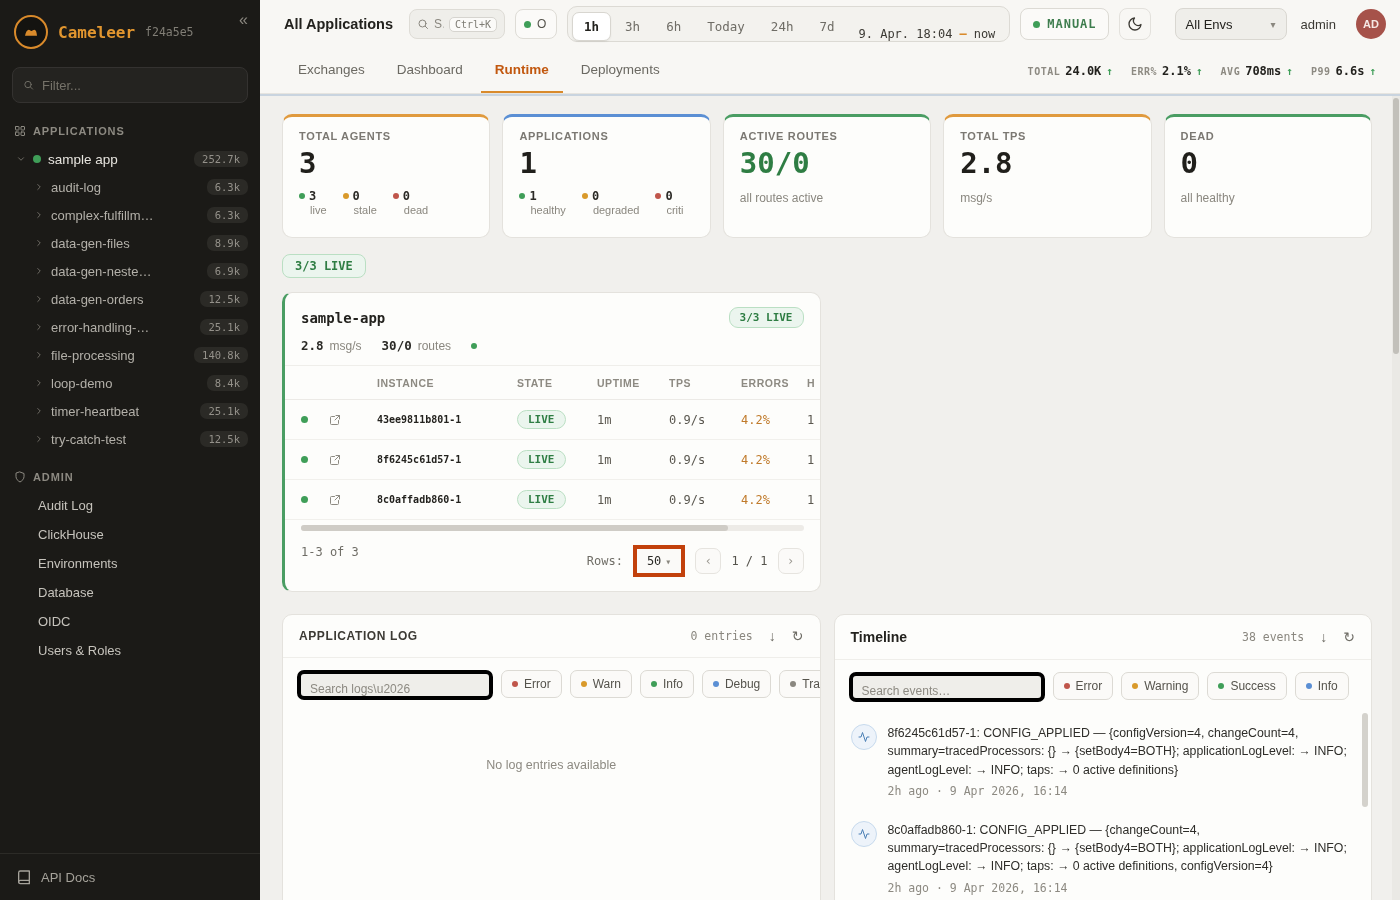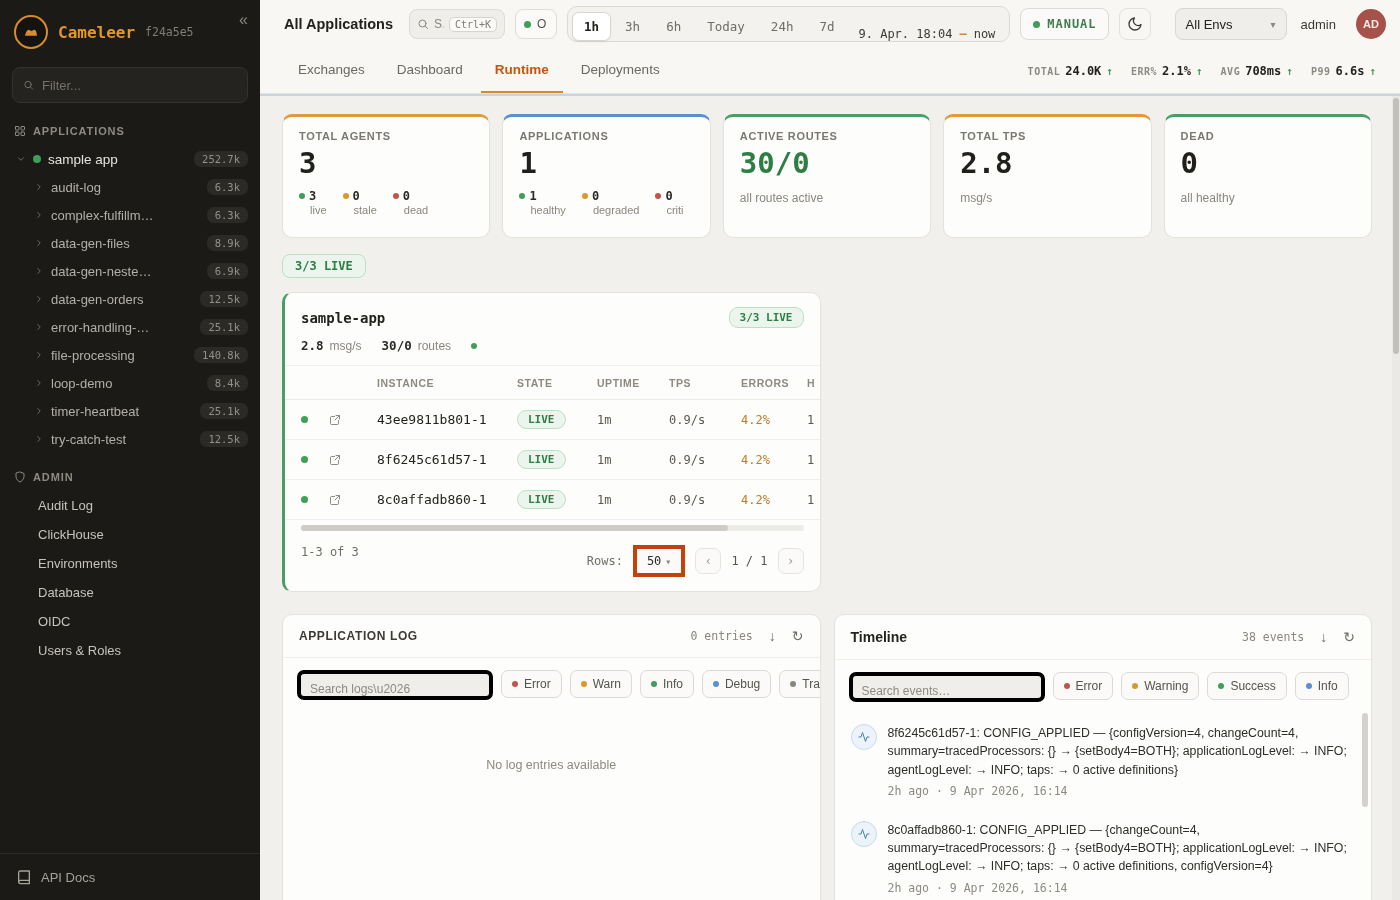--- a/index.html
+++ b/index.html
@@ -96,21 +96,21 @@
 .ac-meta{display:flex;align-items:center;gap:6px;padding:0 16px 12px;border-bottom:1px solid #efeeea;font-size:12px;color:#8a877f}
 .ac-meta .v{font-family:"DejaVu Sans Mono",monospace;font-weight:700;color:#2b2a26;font-size:12.5px}
 .ac-meta .sp{width:8px}
 .tablewrap{overflow:hidden}
 .tbl{min-width:600px}
 .trow{display:grid;grid-template-columns:44px 48px 140px 80px 72px 72px 66px 72px;align-items:center;height:40px;border-bottom:1px solid #f1f0ec}
 .trow.thead{height:34px;border-bottom:1px solid #eceae6}
 .hcell{font-size:10.5px;font-weight:700;letter-spacing:.05em;color:#8d8a82;white-space:nowrap;overflow:hidden}
 .tcell{padding-right:6px;overflow:hidden;white-space:nowrap;display:flex;align-items:center}
 .tcell.center{justify-content:center}
-.inst{font-family:"DejaVu Sans Mono",monospace;font-size:13px;font-weight:400;color:#23221e}
+.inst{font-family:"DejaVu Sans Mono",monospace;font-size:10px;font-weight:700;color:#23221e}
 .num2{font-family:"DejaVu Sans Mono",monospace;font-size:12px;color:#5a574f}
 .err{color:var(--amber)}
 .statepill{border:1px solid #badfc3;background:#ebf5ee;color:var(--green);font-family:"DejaVu Sans Mono",monospace;font-size:11px;font-weight:700;padding:2px 10px;border-radius:10px}
 .linkico{color:#8d8a82;cursor:pointer;display:flex}
 .hscroll{height:6px;background:#edebe7;border-radius:3px;margin:5px 16px 6px;position:relative}
 .hscroll .thumb{position:absolute;left:0;top:0;height:6px;width:85%;background:#cfccc6;border-radius:3px;cursor:pointer}
 .ac-foot{display:flex;gap:10px;padding:8px 16px 14px;font-family:"DejaVu Sans Mono",monospace;font-size:12px;color:#6f6d66}
 .ac-foot .right{margin-left:auto;display:flex;align-items:center;gap:10px}
 .rows-select{border:4px solid #c2410c;border-radius:0;background:#fbfaf8;padding:5px 10px;display:flex;gap:4px;align-items:center;color:#2b2a26;cursor:pointer}
 .pg-btn{width:26px;height:26px;border:1px solid #e6e4df;border-radius:7px;display:flex;align-items:center;justify-content:center;color:#9a978f;background:#fbfaf8;cursor:pointer}

